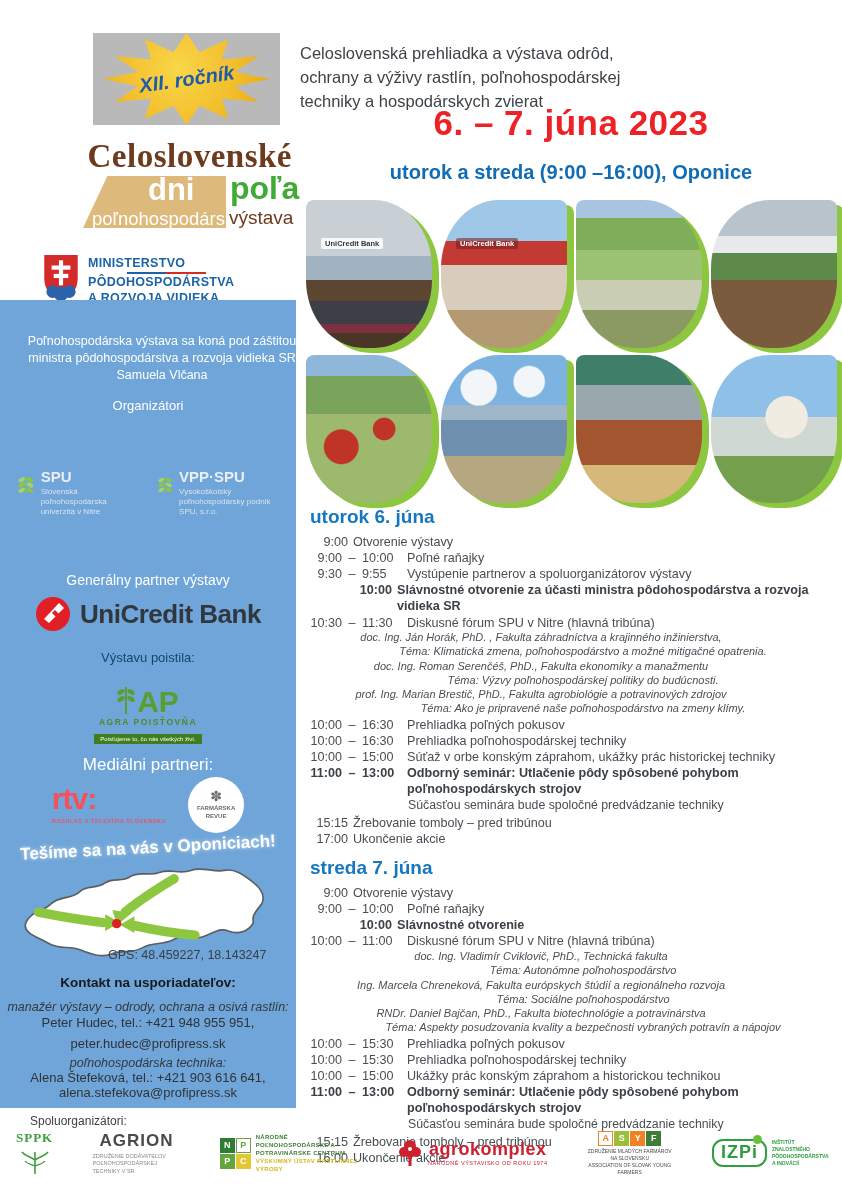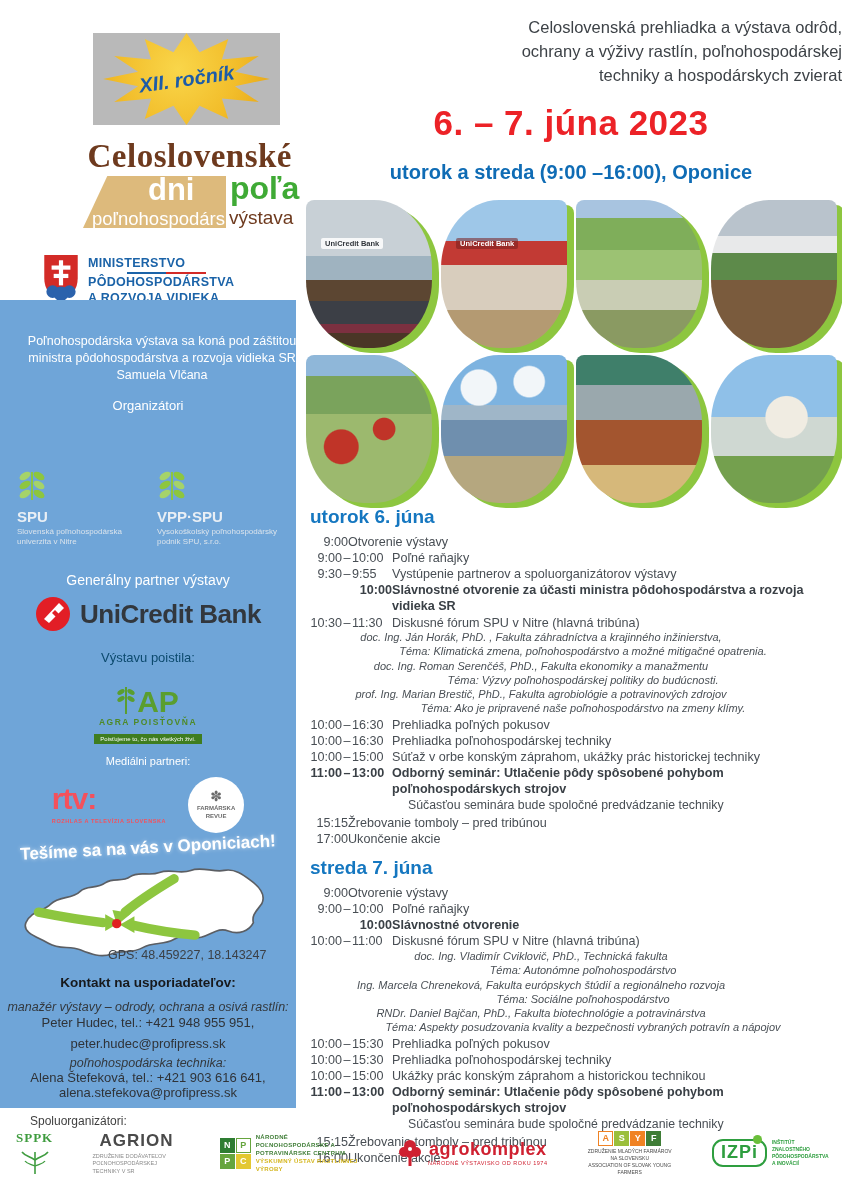--- a/index.html
+++ b/index.html
@@ -25,52 +25,52 @@
   .ministry .txt{font-size:12.5px;font-weight:bold;color:#1b63a8;line-height:1.22;letter-spacing:.3px;padding-top:2px;}
   .tricolor{height:2px;width:118px;margin:1px 0;background:linear-gradient(90deg,#fff 0 33%,#1b63a8 33% 66%,#d32b27 66% 100%);}
 
   .blue-panel{position:absolute;left:0;top:300px;width:296px;height:808px;background:#6fa5d8;}
   .bp{position:absolute;width:296px;text-align:center;}
   .patronage{top:33px;padding:0 14px;color:#ffffff;font-size:12.5px;line-height:1.35;}
   .org-label{top:98px;color:#ffffff;font-size:13px;}
   .rolnicke{top:119px;font-size:25px;font-weight:bold;font-style:italic;color:#2fa52f;letter-spacing:.5px;}
   .rolnicke span{border-bottom:3px solid #79c979;padding-bottom:1px;}
   .unis{top:168px;display:flex;justify-content:center;gap:18px;}
-  .uni{display:flex;gap:6px;width:122px;text-align:left;flex-direction:column;}
+  .uni{display:flex;gap:6px;width:122px;text-align:left;}
   .uni .abbr{font-size:15px;font-weight:bold;color:#e9eff5;}
   .uni .nm{font-size:8px;color:#d9e3ec;line-height:1.25;margin-top:2px;}
   .gp-label{top:272px;color:#ffffff;font-size:14px;}
   .unicredit{top:296px;display:flex;align-items:center;justify-content:center;gap:9px;}
   .unicredit .uc-text{font-size:26px;font-weight:bold;color:#32373d;letter-spacing:-.5px;}
   .poistila{top:350px;color:#0c4a6e;font-size:13px;}
   .ap-block{top:385px;}
   .ap-row{display:flex;align-items:flex-end;justify-content:center;gap:2px;}
   .ap-ap{font-size:30px;font-weight:bold;color:#5a9e2f;line-height:.9;}
   .ap-name{font-size:8.5px;font-weight:bold;color:#4e8a28;letter-spacing:1.5px;margin-top:2px;}
   .ap-slogan{display:inline-block;background:#3f7d1f;color:#ffffff;font-size:6px;padding:2px 6px;margin-top:3px;}
-  .media-label{top:455px;color:#ffffff;font-size:11px;}
+  .media-label{top:455px;color:#ffffff;font-size:17px;}
   .media-row{top:477px;display:flex;align-items:center;justify-content:center;gap:22px;}
   .rtvs{text-align:left;}
   .rtvs .rt{font-size:30px;font-weight:bold;color:#f4515c;letter-spacing:-1px;line-height:1;}
   .rtvs .rt-sub{font-size:5.5px;font-weight:bold;color:#f4515c;letter-spacing:.6px;line-height:1.4;margin-top:4px;}
   .farma{width:56px;height:56px;border-radius:50%;background:#ffffff;display:flex;flex-direction:column;align-items:center;justify-content:center;color:#6a6a6a;}
   .farma .sk{font-size:14px;line-height:1;}
   .farma .fr{font-size:6px;font-weight:bold;text-align:center;line-height:1.3;margin-top:2px;}
   .welcome{top:538px;transform:rotate(-3deg);color:#ffffff;font-size:17px;font-weight:bold;text-shadow:0 0 4px rgba(255,255,255,.6);}
   .mapbox{top:560px;left:10px;width:276px;}
   .gps{top:648px;left:108px;width:188px;text-align:left;color:#3b4046;font-size:12.5px;}
   .kontakt-title{top:675px;color:#17191c;font-weight:bold;font-size:13.5px;}
   .c-role{color:#33383d;font-style:italic;font-size:12.5px;}
   .c-line{color:#2f3338;font-size:13px;}
   .role1{top:700px;} .person1{top:715px;} .email1{top:736px;}
   .role2{top:756px;} .person2{top:770px;} .email2{top:785px;}
 
   
   .right-col{position:absolute;left:300px;top:0;width:542px;height:1191px;}
-  .hdr-sub{position:absolute;top:16px;left:0;width:542px;text-align:right;font-size:16.5px;color:#3d4247;line-height:1.45;}
+  .hdr-sub{position:absolute;top:42px;left:0;width:542px;text-align:left;font-size:16.5px;color:#3d4247;line-height:1.45;}
   .hdr-date{position:absolute;top:103px;left:0;width:542px;text-align:center;font-size:35px;font-weight:bold;color:#ec2227;letter-spacing:.5px;}
   .hdr-when{position:absolute;top:161px;left:0;width:542px;text-align:center;font-size:20px;font-weight:bold;color:#0f6cb5;}
 
   .photo-grid{position:absolute;left:6px;top:200px;display:grid;grid-template-columns:repeat(4,126px);gap:7px 9px;}
   .photo-wrap{position:relative;width:126px;height:148px;}
   .photo-wrap::before{content:"";position:absolute;left:7px;top:5px;width:126px;height:148px;background:#8dc63f;border-radius:inherit;}
   .leaf-a,.leaf-a::before,.leaf-a .photo{border-radius:8px 46% 46% 46%;}
   .leaf-b,.leaf-b::before,.leaf-b .photo{border-radius:46% 8px 46% 46%;}
   .photo{position:absolute;left:0;top:0;width:126px;height:148px;overflow:hidden;}
   .photo-label{position:absolute;top:26%;left:12%;font-size:7.5px;font-weight:bold;color:#ffffff;background:rgba(120,30,30,.55);padding:1px 4px;border-radius:2px;white-space:nowrap;}
@@ -80,21 +80,21 @@
   .p3{background:linear-gradient(180deg,#a8c4e0 0 12%,#7fae5a 12% 34%,#9cc273 34% 54%,#c9cdb4 54% 74%,#8a9a62 74% 100%);}
   .p4{background:linear-gradient(180deg,#b9c3cc 0 24%,#e8e9ea 24% 36%,#5d8a4a 36% 54%,#7a5b3d 54% 100%);}
   .p5{background:radial-gradient(circle at 28% 62%,#c03428 0 13%,rgba(0,0,0,0) 14%),radial-gradient(circle at 62% 50%,#c03428 0 10%,rgba(0,0,0,0) 11%),linear-gradient(180deg,#8fb7d9 0 14%,#7aa35c 14% 40%,#9cb96e 40% 100%);}
   .p6{background:radial-gradient(circle at 30% 22%,#f2f6f9 0 12%,rgba(0,0,0,0) 13%),radial-gradient(circle at 70% 18%,#f2f6f9 0 10%,rgba(0,0,0,0) 11%),linear-gradient(180deg,#7db3e0 0 34%,#9fb6c8 34% 44%,#6f8fae 44% 68%,#b5a77f 68% 100%);}
   .p7{background:linear-gradient(180deg,#3f7f6a 0 20%,#9aa8ad 20% 44%,#a3552f 44% 74%,#d6b87a 74% 100%);}
   .p8{background:radial-gradient(circle at 60% 42%,#f0ece2 0 18%,rgba(0,0,0,0) 19%),linear-gradient(180deg,#8fc0e8 0 42%,#cfd8d2 42% 68%,#74a04e 68% 100%);}
 
   .program{position:absolute;left:10px;top:506px;width:526px;}
   .day-title{font-size:19px;font-weight:bold;color:#1577c0;margin:0 0 6px 0;}
   .day2-title{margin-top:10px;}
-  .sr{display:grid;font-size:12.6px;line-height:1.28;color:#484e54;margin:0 0;}
+  .sr{display:grid;column-gap:5px;font-size:12.6px;line-height:1.28;color:#484e54;margin:0 0;}
   .sr .t1{text-align:right;}
   .sr-r{grid-template-columns:32px 10px 40px 1fr;}
   .sr-r .td{text-align:center;}
   .sr-s{grid-template-columns:38px 1fr;}
   .sr-bs{grid-template-columns:82px 1fr;}
   .sr.b{font-weight:bold;color:#3a4046;}
   .sp,.th{font-style:italic;font-size:11px;color:#4a5056;line-height:1.25;text-align:center;width:462px;margin:.5px 0;}
   .th{margin-left:42px;}
   .no{font-size:12.3px;color:#484e54;margin:1px 0 1px 98px;line-height:1.28;}
 

